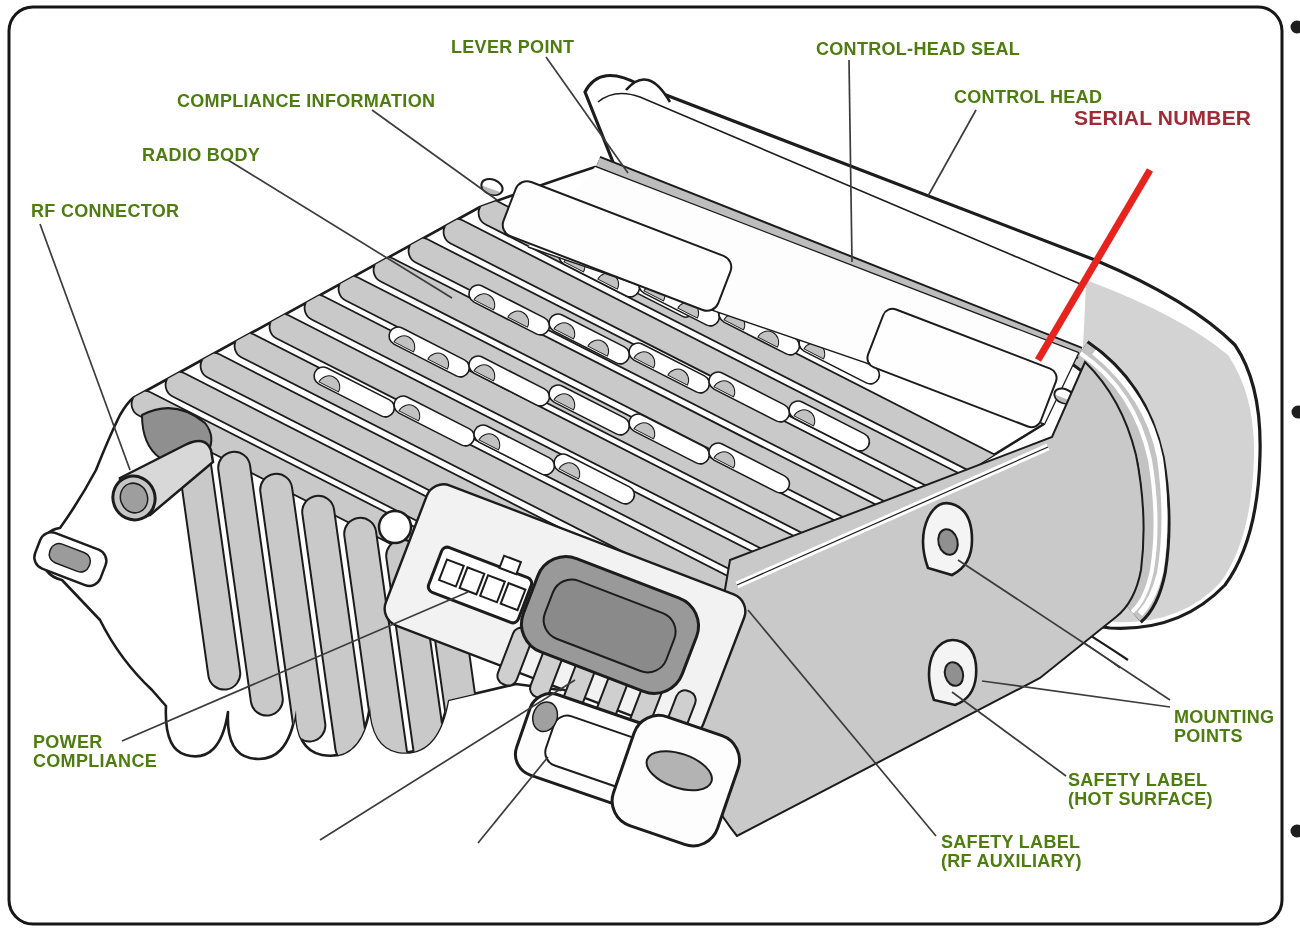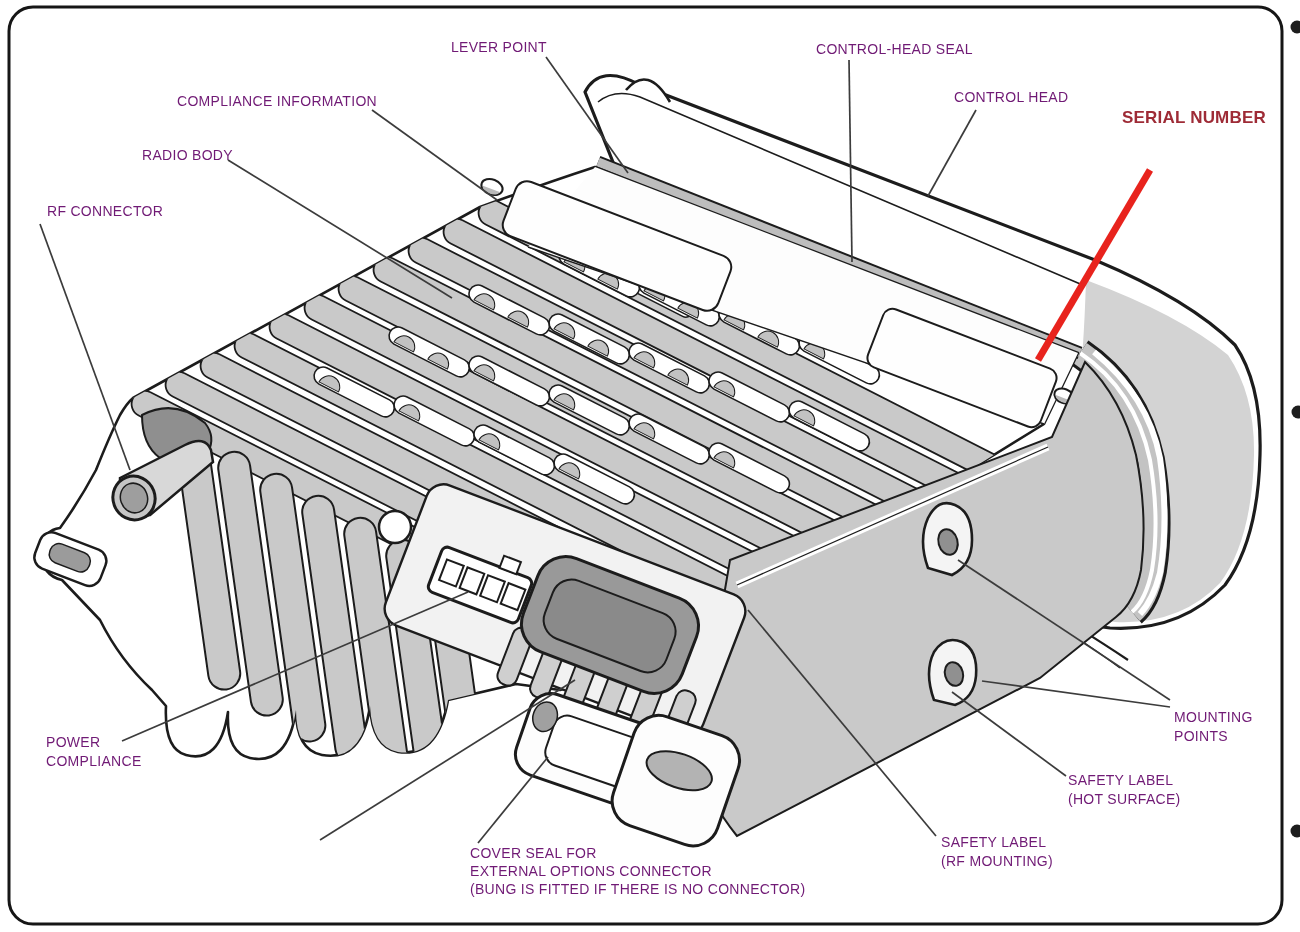--- a/index.html
+++ b/index.html
@@ -1,24 +1,24 @@
 <!DOCTYPE html>
 <html><head>
 <meta charset="utf-8">
 <style>
   html,body{margin:0;padding:0;background:#ffffff;}
   #stage{position:relative;width:1300px;height:932px;background:#ffffff;overflow:hidden;
          font-family:"Liberation Sans", sans-serif;}
   #art{position:absolute;left:0;top:0;width:1300px;height:932px;}
-  .callout{position:absolute;color:#701a75;font-size:14px;line-height:19px;
-           letter-spacing:0.3px;white-space:nowrap;}
+  .callout{position:absolute;color:#4d7c0f;font-size:18px;line-height:19px;
+           letter-spacing:0.3px;white-space:nowrap;font-weight:bold;}
   .callout span{display:block;}
-  .accent-label{position:absolute;left:1074px;top:104px;width:200px;text-align:center;
-                font-size:17px;font-weight:bold;line-height:28px;letter-spacing:0.2px;
-                white-space:nowrap;margin-left:20px;}
+  .accent-label{position:absolute;left:1074px;top:104px;width:200px;
+                font-size:21px;font-weight:bold;line-height:28px;letter-spacing:0.2px;
+                white-space:nowrap;}
   .accent-label span{display:block;}
 </style>
 </head>
 <body>
 
 <div id="stage">
 
 <svg id="art" viewBox="0 0 1300 932" xmlns="http://www.w3.org/2000/svg">
   <defs>
     <clipPath id="planeClip">
@@ -330,35 +330,30 @@
   </div>
   <div class="accent-label" id="serial-label" style="color: rgb(158, 43, 54);">
     <span>SERIAL NUMBER</span>
   </div>
   <div class="callout" style="left:177px;top:92px;">
     <span>COMPLIANCE INFORMATION</span>
   </div>
   <div class="callout" style="left:142px;top:146px;">
     <span>RADIO BODY</span>
   </div>
-  <div class="callout" style="left:31px;top:202px;margin-left:16px;">
+  <div class="callout" style="left:31px;top:202px;">
     <span>RF CONNECTOR</span>
   </div>
-  <div class="callout" style="left:46px;top:733px;">
+  <div class="callout" style="left:33px;top:733px;">
     <span>POWER</span>
     <span>COMPLIANCE</span>
   </div>
-  <div class="callout" style="left:470px;top:844px;line-height:18px;">
-    <span>COVER SEAL FOR</span>
-    <span>EXTERNAL OPTIONS CONNECTOR</span>
-    <span>(BUNG IS FITTED IF THERE IS NO CONNECTOR)</span>
-  </div>
   <div class="callout" style="left:941px;top:833px;">
     <span>SAFETY LABEL</span>
-    <span>(RF MOUNTING)</span>
+    <span>(RF AUXILIARY)</span>
   </div>
   <div class="callout" style="left:1068px;top:771px;">
     <span>SAFETY LABEL</span>
     <span>(HOT SURFACE)</span>
   </div>
   <div class="callout" style="left:1174px;top:708px;">
     <span>MOUNTING</span>
     <span>POINTS</span>
   </div>
 

